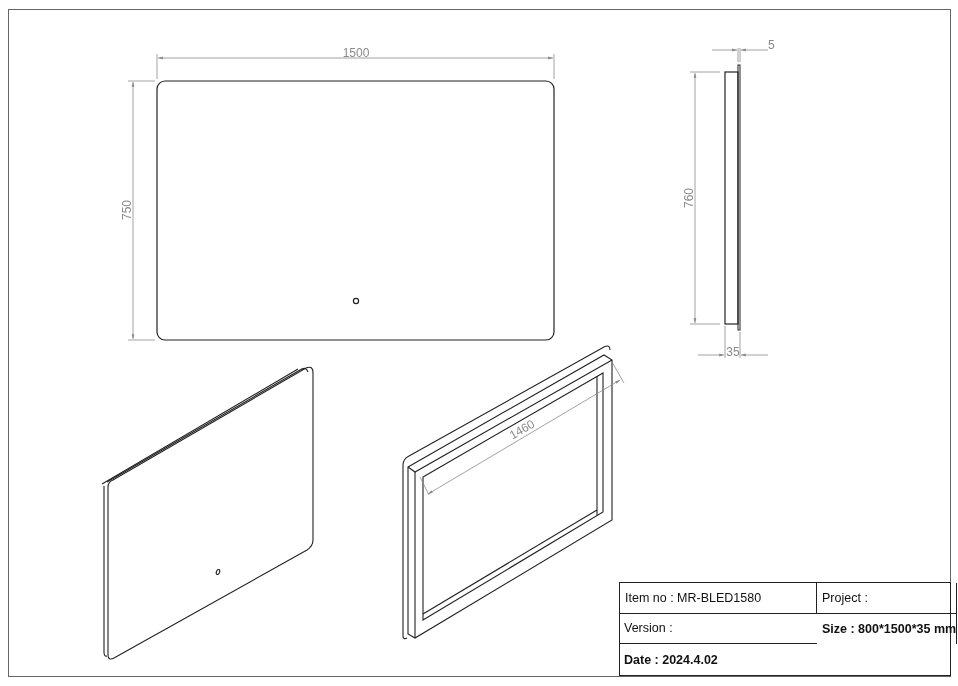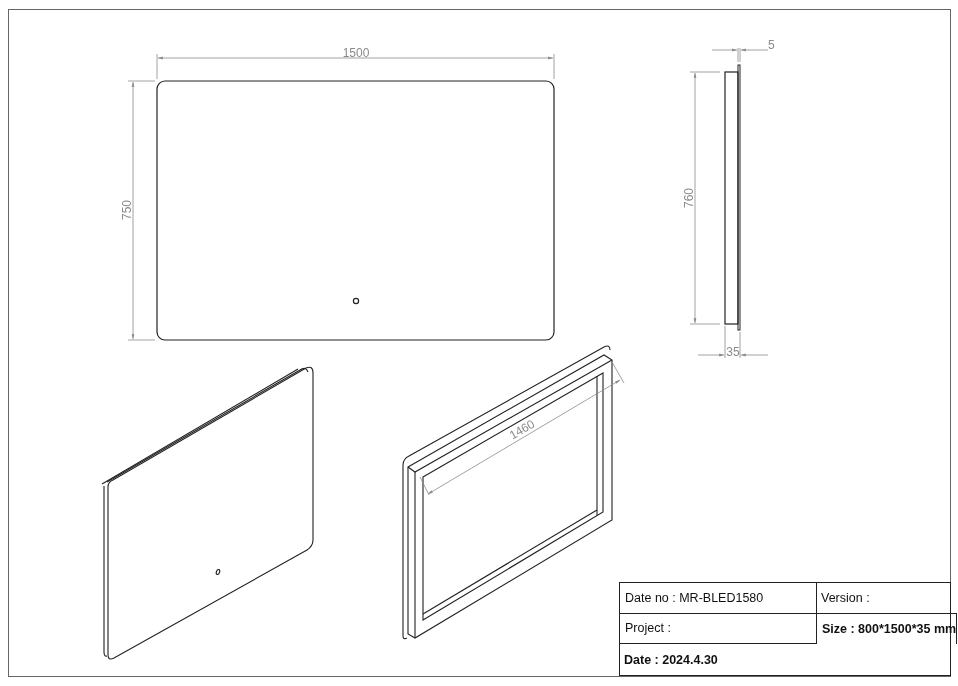--- a/index.html
+++ b/index.html
@@ -83,19 +83,19 @@
 
   <g>
     <line x1="428" y1="494" x2="620" y2="380" stroke="#8a8a8a" stroke-width="0.8" marker-start="url(#arr)" marker-end="url(#arr)"></line>
     <line x1="420" y1="477" x2="429" y2="495" stroke="#8a8a8a" stroke-width="0.8"></line>
     <line x1="612" y1="362" x2="624" y2="383" stroke="#8a8a8a" stroke-width="0.8"></line>
     <text x="524" y="433" text-anchor="middle" class="dimtext" transform="rotate(-30 524 433)">1460</text>
   </g>
 </svg>
 
 <div class="title-block">
-  <div class="tb-cell">Date no : MR-BLED1580</div>
+  <div class="tb-cell">Item no : MR-BLED1580</div>
+  <div class="tb-cell">Project :</div>
   <div class="tb-cell r">Version :</div>
-  <div class="tb-cell">Project :</div>
   <div class="tb-cell last">Size : 800*1500*35 mm</div>
-  <div class="tb-cell r last">Date : 2024.4.30</div>
+  <div class="tb-cell r last">Date : 2024.4.02</div>
 </div>
 </div>
 
 </body></html>

